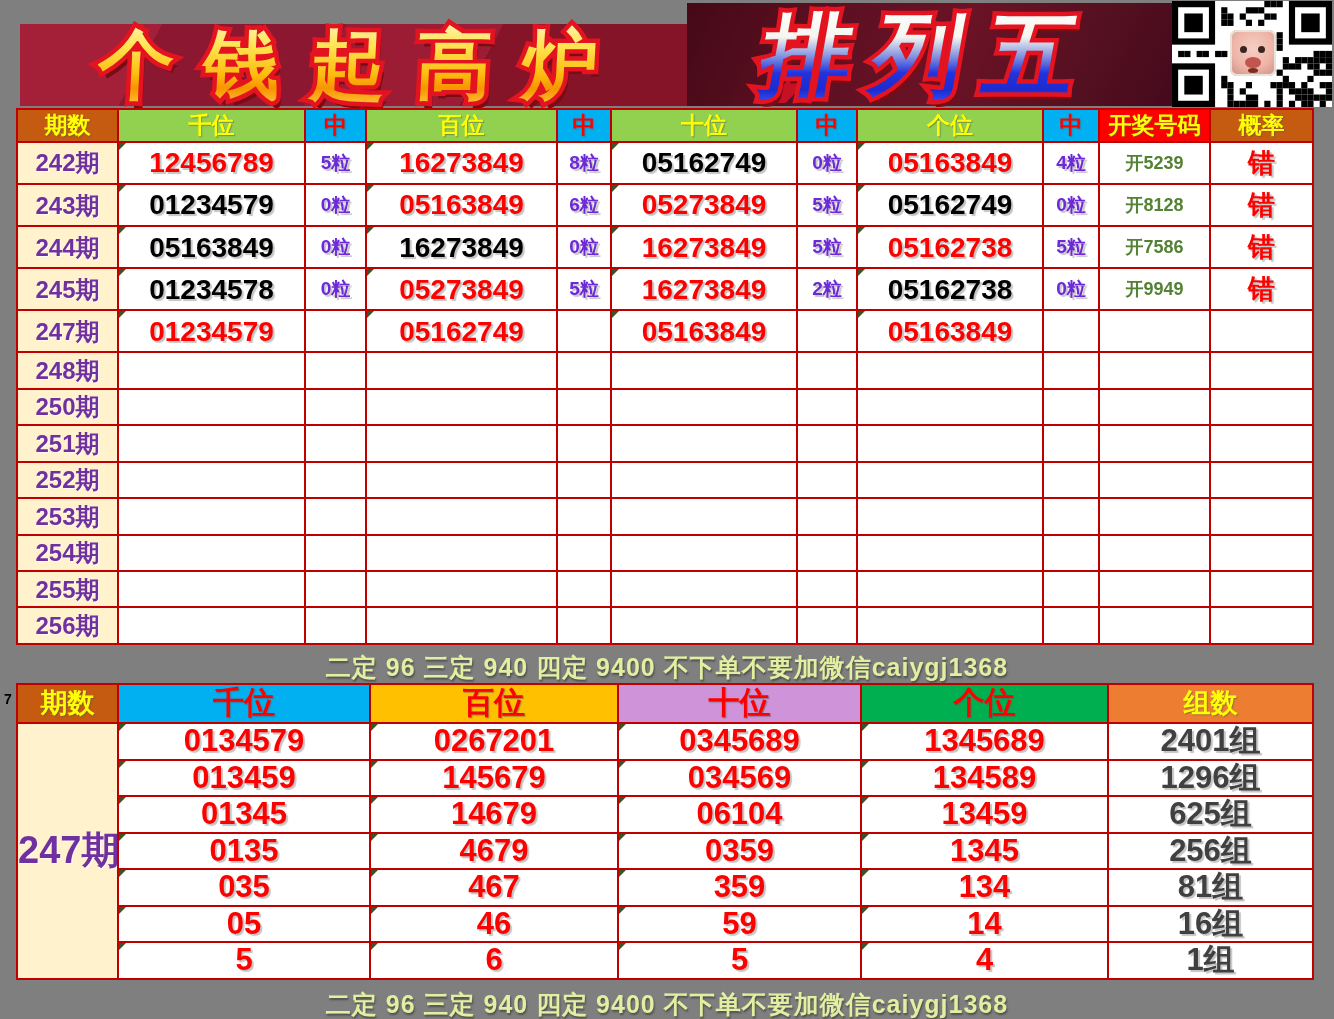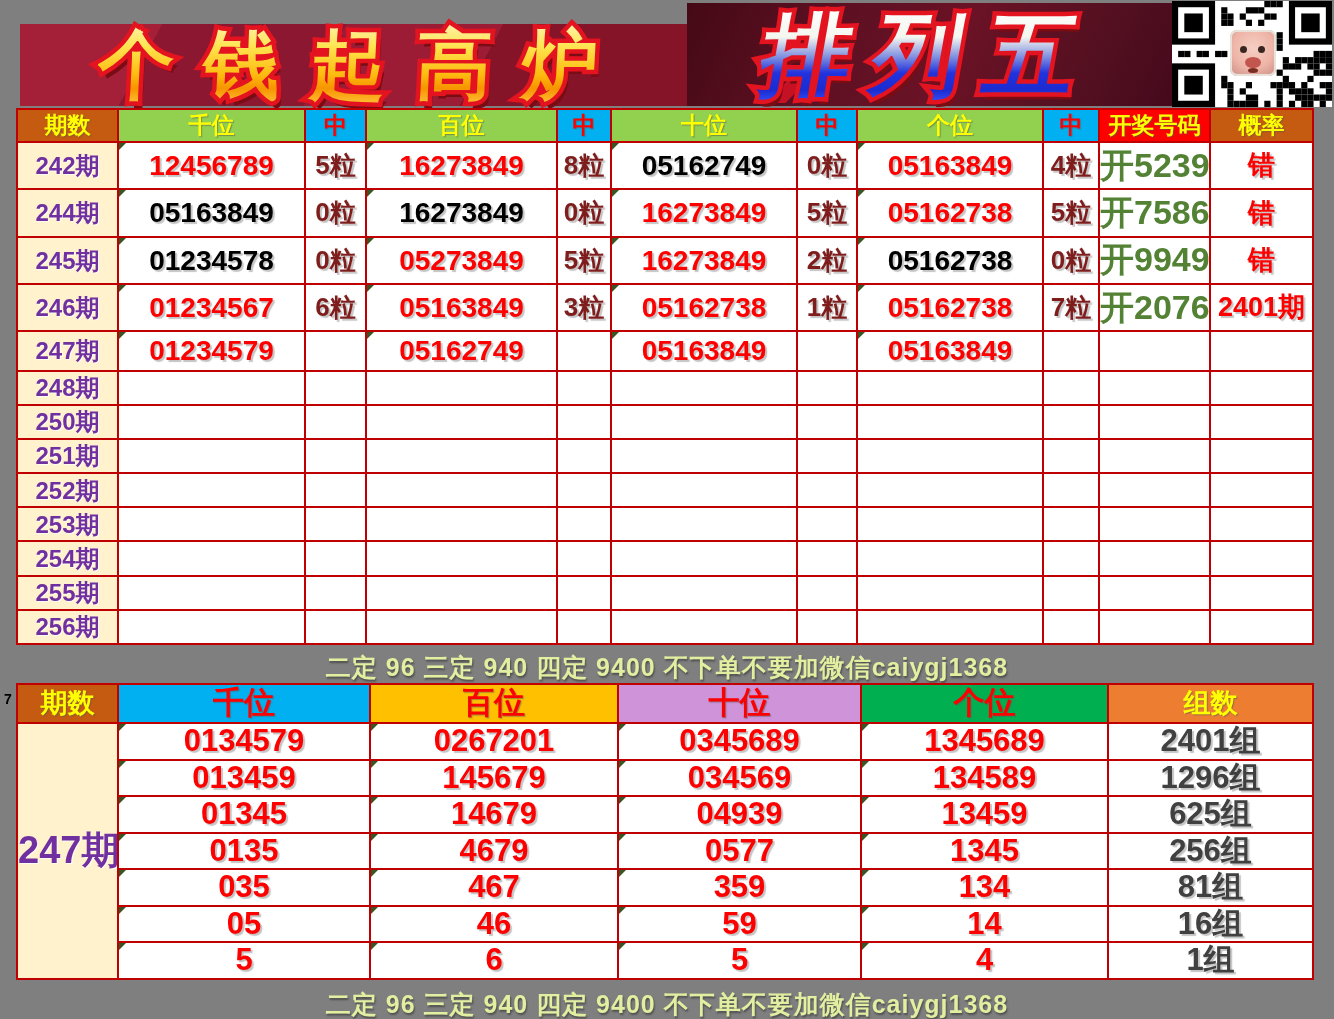--- a/index.html
+++ b/index.html
@@ -62,22 +62,22 @@
   .h-hc2{background:#00b0f0;color:#fe0000;font-size:31px;font-weight:bold;}
   .h-ha {background:#ffc000;color:#fe0000;font-size:31px;font-weight:bold;}
   .h-hv {background:#ce93d8;color:#fe0000;font-size:31px;font-weight:bold;}
   .h-hg2{background:#00b050;color:#fe0000;font-size:31px;font-weight:bold;}
   .h-ho {background:#ed7d31;color:#ffff00;font-size:27px;font-weight:bold;}
   th{text-shadow:1px 1px 1px rgba(90,90,90,.55);text-align:center;}
 
   .c-p {background:#fff2cc;color:#7030a0;font-size:24px;font-weight:bold;text-shadow:1px 1px 0 rgba(255,255,255,.8);}
   .c-r {color:#fe0000;font-size:28px;font-weight:bold;}
   .c-k {color:#000000;font-size:28px;font-weight:bold;}
-  .c-b {color:#7f1d1d;font-size:26px;font-weight:bold;margin-top:44px;}
-  .c-g {color:#548235;font-size:34px;font-weight:bold;}
+  .c-b {color:#6d28d9;font-size:19px;font-weight:bold;margin-top:44px;}
+  .c-g {color:#548235;font-size:18px;font-weight:bold;}
   .c-e {color:#fe0000;font-size:27px;font-weight:bold;}
   .c-r2{color:#fe0000;font-size:31px;font-weight:bold;margin-top:16px;}
   .c-o {color:#404040;font-size:31px;font-weight:bold;}
   .c-p2{background:#fff2cc;color:#7030a0;font-size:38px;font-weight:bold;text-shadow:1px 1px 0 rgba(255,255,255,.8);}
   .c-r,.c-k,.c-b,.c-r2,.c-o,.c-e{text-shadow:2px 2px 1px rgba(125,125,125,.45);}
 
   .tri{position:relative;}
   .tri::before{content:"";position:absolute;left:0;top:0;width:0;height:0;
     border-top:7px solid #375623;border-right:7px solid transparent;}
 
@@ -248,20 +248,33 @@
           <td class="c-r tri">16273849</td>
           <td class="c-b">8粒</td>
           <td class="c-k tri">05162749</td>
           <td class="c-b">0粒</td>
           <td class="c-r tri">05163849</td>
           <td class="c-b">4粒</td>
           <td class="c-g">开5239</td>
           <td class="c-e">错</td>
         </tr>
         <tr>
+          <td class="c-p">243期</td>
+          <td class="c-k tri">01234579</td>
+          <td class="c-b">0粒</td>
+          <td class="c-r tri">05163849</td>
+          <td class="c-b">6粒</td>
+          <td class="c-r tri">05273849</td>
+          <td class="c-b">5粒</td>
+          <td class="c-k tri">05162749</td>
+          <td class="c-b">0粒</td>
+          <td class="c-g">开8128</td>
+          <td class="c-e">错</td>
+        </tr>
+        <tr>
           <td class="c-p">244期</td>
           <td class="c-k tri">05163849</td>
           <td class="c-b">0粒</td>
           <td class="c-k tri">16273849</td>
           <td class="c-b">0粒</td>
           <td class="c-r tri">16273849</td>
           <td class="c-b">5粒</td>
           <td class="c-r tri">05162738</td>
           <td class="c-b">5粒</td>
           <td class="c-g">开7586</td>
@@ -272,33 +285,20 @@
           <td class="c-k tri">01234578</td>
           <td class="c-b">0粒</td>
           <td class="c-r tri">05273849</td>
           <td class="c-b">5粒</td>
           <td class="c-r tri">16273849</td>
           <td class="c-b">2粒</td>
           <td class="c-k tri">05162738</td>
           <td class="c-b">0粒</td>
           <td class="c-g">开9949</td>
           <td class="c-e">错</td>
-        </tr>
-        <tr>
-          <td class="c-p">246期</td>
-          <td class="c-r tri">01234567</td>
-          <td class="c-b">6粒</td>
-          <td class="c-r tri">05163849</td>
-          <td class="c-b">3粒</td>
-          <td class="c-r tri">05162738</td>
-          <td class="c-b">1粒</td>
-          <td class="c-r tri">05162738</td>
-          <td class="c-b">7粒</td>
-          <td class="c-g">开2076</td>
-          <td class="c-e">2401期</td>
         </tr>
         <tr>
           <td class="c-p">247期</td>
           <td class="c-r tri">01234579</td>
           <td></td>
           <td class="c-r tri">05162749</td>
           <td></td>
           <td class="c-r tri">05163849</td>
           <td></td>
           <td class="c-r tri">05163849</td>
@@ -446,28 +446,28 @@
         <tr>
           <td class="c-r2 tri">013459</td>
           <td class="c-r2 tri">145679</td>
           <td class="c-r2 tri">034569</td>
           <td class="c-r2 tri">134589</td>
           <td class="c-o">1296组</td>
         </tr>
         <tr>
           <td class="c-r2 tri">01345</td>
           <td class="c-r2 tri">14679</td>
-          <td class="c-r2 tri">04939</td>
+          <td class="c-r2 tri">06104</td>
           <td class="c-r2 tri">13459</td>
           <td class="c-o">625组</td>
         </tr>
         <tr>
           <td class="c-r2 tri">0135</td>
           <td class="c-r2 tri">4679</td>
-          <td class="c-r2 tri">0577</td>
+          <td class="c-r2 tri">0359</td>
           <td class="c-r2 tri">1345</td>
           <td class="c-o">256组</td>
         </tr>
         <tr>
           <td class="c-r2 tri">035</td>
           <td class="c-r2 tri">467</td>
           <td class="c-r2 tri">359</td>
           <td class="c-r2 tri">134</td>
           <td class="c-o">81组</td>
         </tr>

